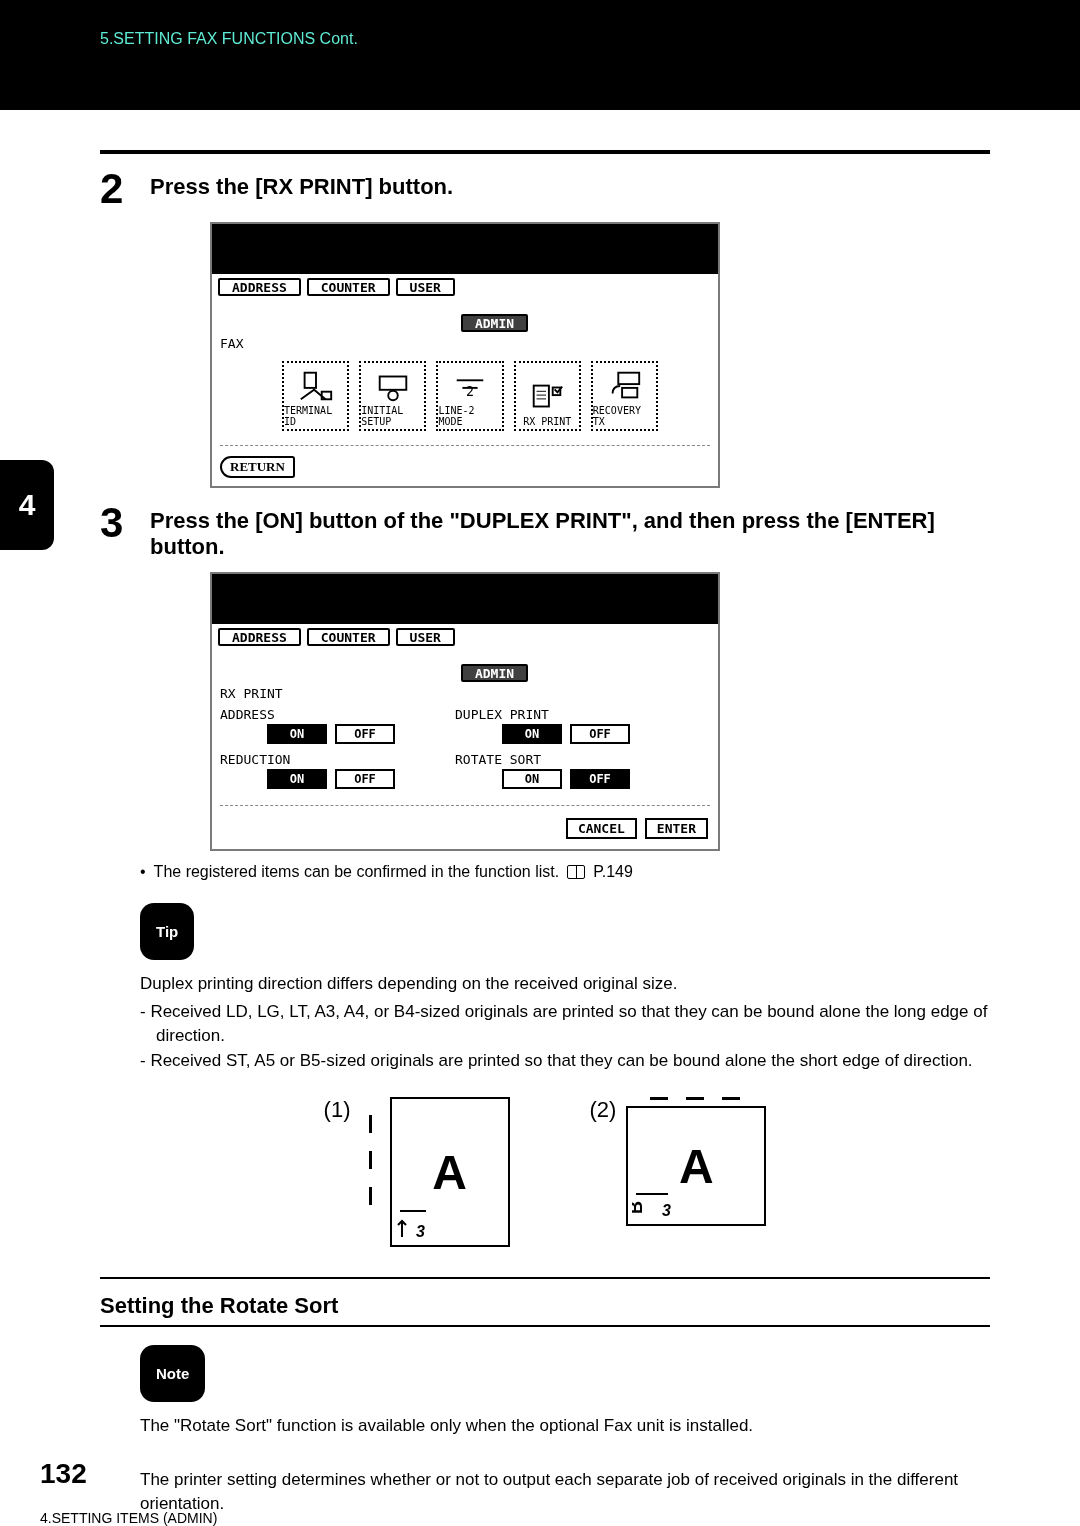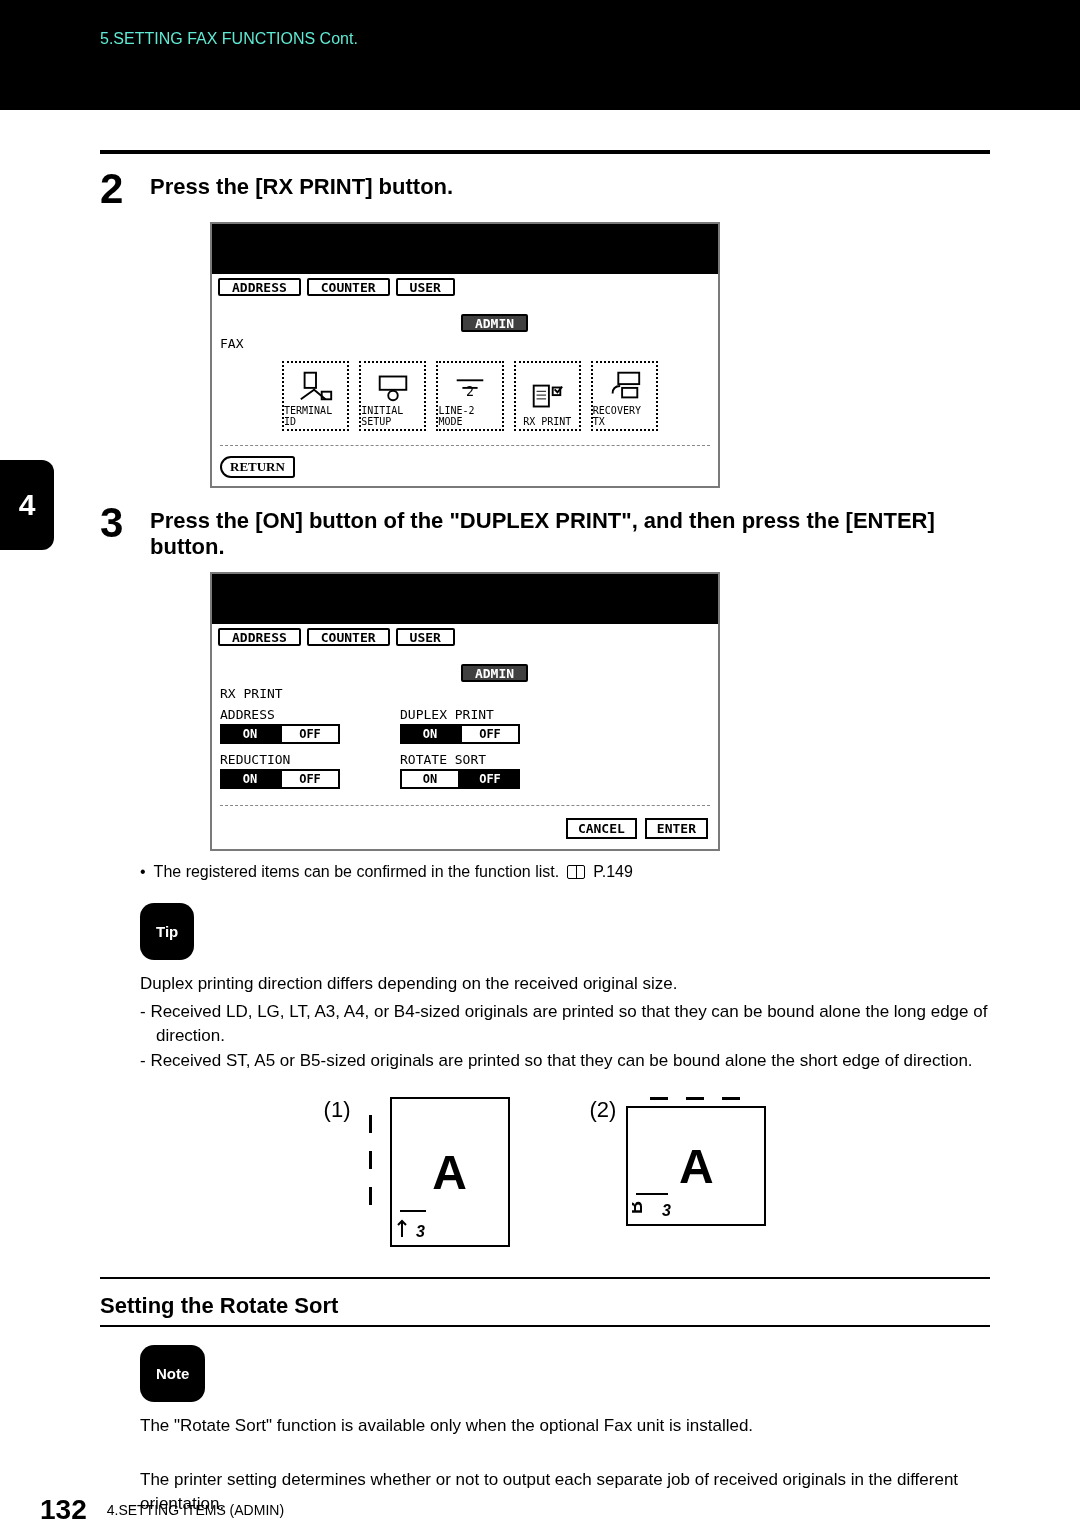--- a/index.html
+++ b/index.html
@@ -18,41 +18,41 @@
   .tab { border: 2px solid #000; padding: 0 12px; height: 18px; display: inline-flex; align-items: center; background: #fff; border-radius: 2px; }
   .tab.active { background: #404040; color: #fff; margin-top: 36px; }
   .sub-label { font-family: monospace; font-size: 13px; padding: 2px 8px; }
   .icon-row { display: flex; gap: 10px; padding: 8px 60px 8px 70px; }
   .icon-btn { border: 2px dotted #000; width: 92px; height: 70px; display: flex; flex-direction: column; align-items: center; justify-content: flex-end; font-family: monospace; font-size: 10px; padding-bottom: 2px; }
   .icon-svg { width: 40px; height: 38px; }
   .dash-line { border-top: 1px dashed #888; margin: 6px 8px; }
   .return-btn { border: 2px solid #000; border-radius: 12px 3px 3px 12px; display: inline-block; font-family: Liberation Serif, serif; font-weight: bold; font-size: 13px; padding: 1px 8px; margin: 4px 8px 8px 8px; }
   .opts-area { display: flex; padding: 4px 8px; gap: 60px; font-family: monospace; font-size: 13px; }
   .opts-col { display: flex; flex-direction: column; gap: 2px; }
-  .toggle-row { display: flex; margin-bottom: 6px; }
+  .toggle-row { display: flex; gap: 8px; margin-bottom: 6px; margin-left: 47px; }
   .toggle { border: 2px solid #000; width: 60px; height: 20px; display: inline-flex; align-items: center; justify-content: center; font-family: monospace; font-weight: bold; font-size: 12px; }
   .toggle.on { background: #000; color: #fff; }
   .dlg-btns { display: flex; gap: 8px; justify-content: flex-end; padding: 6px 10px 10px 10px; }
   .dlg-btn { border: 2px solid #000; padding: 1px 10px; font-family: monospace; font-weight: bold; font-size: 13px; }
   .bullet-line { font-size: 16px; margin: 6px 0 18px 40px; display: flex; align-items: center; gap: 8px; }
   .book-icon { width: 18px; height: 14px; border: 1.5px solid #000; border-radius: 2px; position: relative; display:inline-block; }
   .book-icon::after { content:""; position:absolute; left:50%; top:0; bottom:0; border-left:1px solid #000; }
   .pill { background: #000; color: #fff; border-radius: 14px; display: inline-block; padding: 20px 16px; font-size: 15px; font-weight: bold; margin: 4px 0 8px 40px; }
   .body-text { font-size: 17px; margin: 4px 0 4px 40px; line-height: 1.4; }
   .dash-li { font-size: 17px; margin: 2px 0 2px 56px; text-indent: -16px; line-height: 1.4; }
   .diagram-row { display:flex; justify-content:center; gap:80px; margin:24px 0 30px 0; font-size:24px; }
   .diagram-cell { display:flex; align-items:flex-start; gap:10px; }
   .diagram-label { font-size:22px; }
   .page-box { border:2px solid #000; width:120px; height:150px; display:flex; align-items:center; justify-content:center; font-size:48px; font-weight:bold; position:relative; }
   .flip-marks-v span { display:block; border-left:3px solid #000; height:18px; margin:18px 8px; }
   .flip-marks-h { display:flex; gap:18px; margin-bottom:6px; padding-left:24px;}
   .flip-marks-h span { border-top:3px solid #000; width:18px; height:0; }
   .h2 { font-size:22px; font-weight:bold; margin-top:10px; }
   .thin-sep { border-top:2px solid #000; margin:6px 0 14px 0; }
-  .footer { position:absolute; bottom:34px; left:40px; display:flex; align-items:center; gap:20px; }
+  .footer { position:absolute; bottom:34px; left:40px; display:flex; align-items:flex-start; gap:20px;flex-direction:column; }
   .pg-num { font-size:28px; font-weight:bold; }
   .footer-txt { font-size:14px; }
 </style>
 </head>
 <body>
 
 <div class="page">
 
   <div class="black-bar">
     <span>5.SETTING FAX FUNCTIONS Cont.</span>

